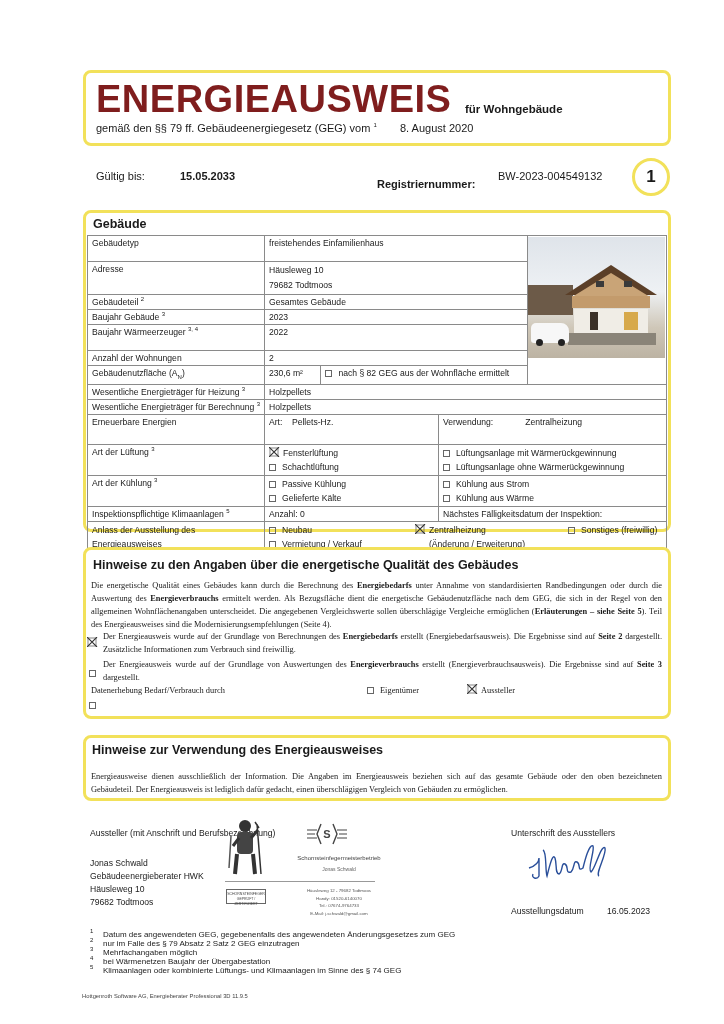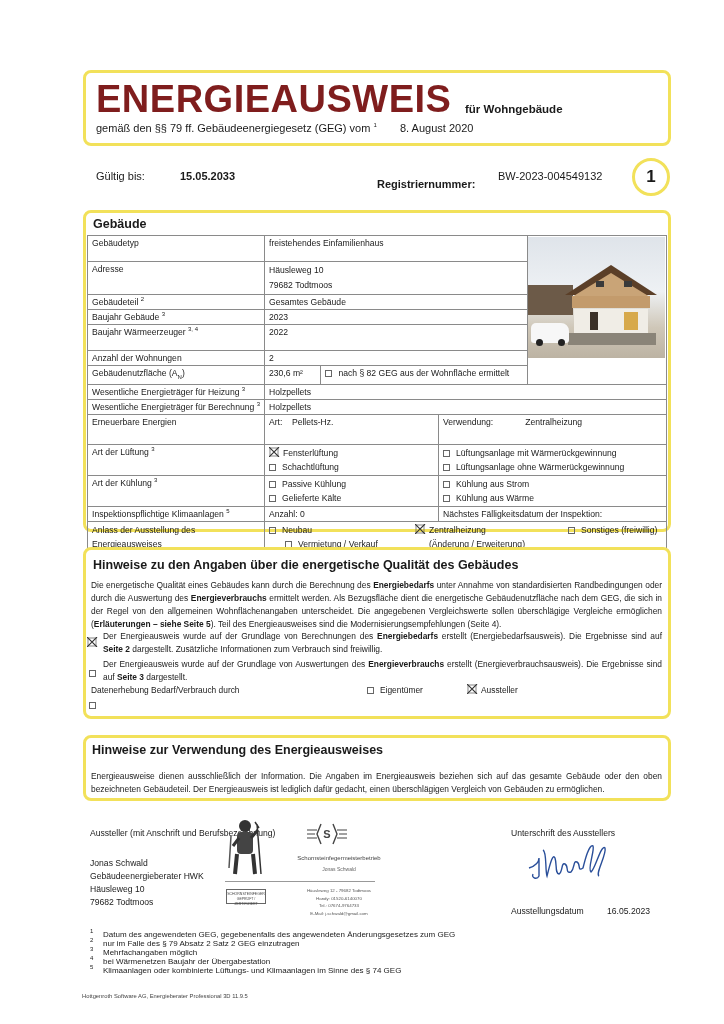--- a/index.html
+++ b/index.html
@@ -15,21 +15,21 @@
   .circle { position:absolute; width:38px; height:38px; border:3px solid #f2e15a; border-radius:50%;
             box-sizing:border-box; display:flex; align-items:center; justify-content:center;
             font-size:17px; font-weight:bold; }
   
   table.g { border-collapse:collapse; position:absolute; font-size:8.6px; }
   table.g td { border:1px solid #8a8a8a; padding:1px 4px; vertical-align:top; line-height:12px; }
   .sec-title { position:absolute; font-size:12.5px; font-weight:bold;text-align:right; }
   .cb { display:inline-block; width:7px; height:7px; border:1px solid #666; margin-right:6px; vertical-align:-1px; position:relative; box-sizing:border-box; }
   .cbx { display:inline-block; width:11px; height:10px; margin-right:3px; vertical-align:-1px; position:relative; }
   .cbx svg { position:absolute; left:0; top:0; }
-  .para { position:absolute; font-size:8.4px; line-height:13px; text-align:justify; }
+  .para { position:absolute; font-size:8.4px; line-height:13px; text-align:justify;font-family:Liberation Serif, serif; }
   .para b { font-weight:bold; }
   .foot { position:absolute; font-size:8px; line-height:9px; }
   .photo { position:absolute; overflow:hidden; }
 </style>
 </head>
 <body>
 
 <div class="ybox" style="left:83px; top:70px; width:588px; height:76px;"></div>
 <div class="abs title" style="left:96px; top:80px;">ENERGIEAUSWEIS</div>
 <div class="abs subtitle" style="left:465px; top:103px;">für Wohngebäude</div>
@@ -129,21 +129,21 @@
   <tr>
     <td><span>Inspektionspflichtige Klimaanlagen</span> <sup>5</sup></td>
     <td colspan="2" style="width:100px;"><span>Anzahl: 0</span></td>
     <td colspan="2"><span>Nächstes Fälligkeitsdatum der Inspektion:</span></td>
   </tr>
   <tr style="height:30px">
     <td style="line-height:14px;"><span>Anlass der Ausstellung des</span><br><span>Energieausweises</span></td>
     <td colspan="4" style="line-height:14px; position:relative;">
       <div style="position:relative; height:28px;">
         <div class="abs" style="left:0; top:0;"><span class="cb"></span><span>Neubau</span></div>
-        <div class="abs" style="left:16px; top:14px;"><span class="cb"></span><span>Vermietung / Verkauf</span></div>
+        <div class="abs" style="left:0; top:14px;"><span class="cb"></span><span>Vermietung / Verkauf</span></div>
         <div class="abs" style="left:146px; top:0;"><span class="cbx"><svg width="11" height="10">
                   <rect x="1" y="1" width="8" height="8" fill="none" stroke="#666" stroke-width="0.8"></rect>
                   <path d="M0 0 L10 10 M10 0 L0 10" stroke="#333" stroke-width="1.1"></path>
                 </svg></span><span>Zentralheizung</span></div>
         <div class="abs" style="left:160px; top:14px;">(Änderung / Erweiterung)</div>
         <div class="abs" style="left:299px; top:0;"><span class="cb"></span><span>Sonstiges (freiwillig)</span></div>
       </div>
     </td>
   </tr>
 </tbody>

